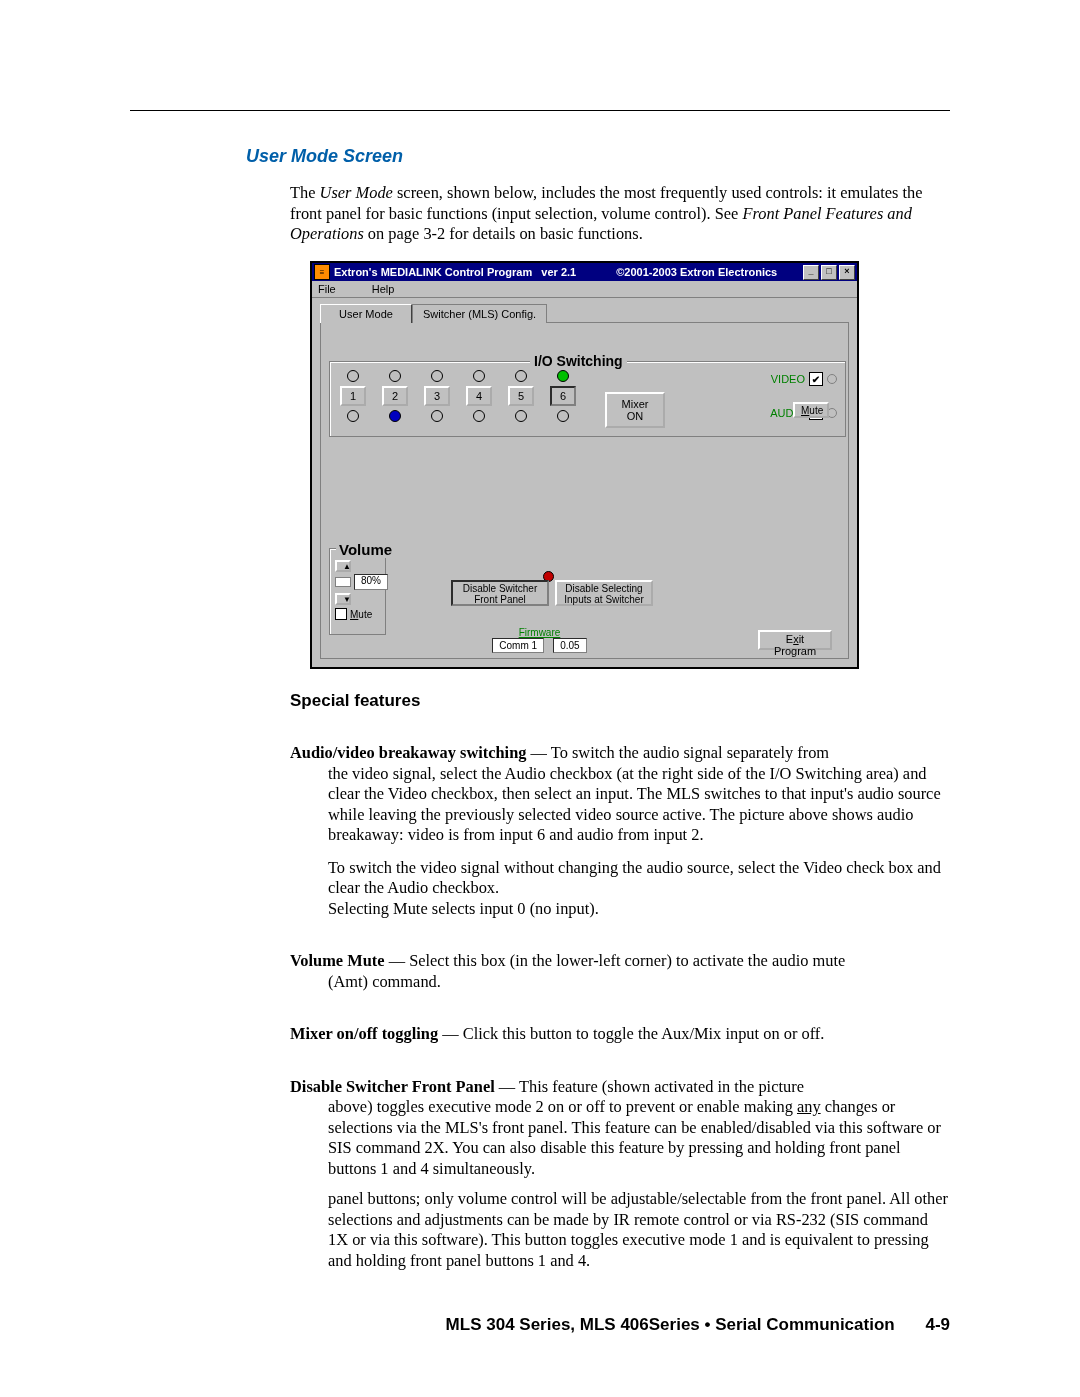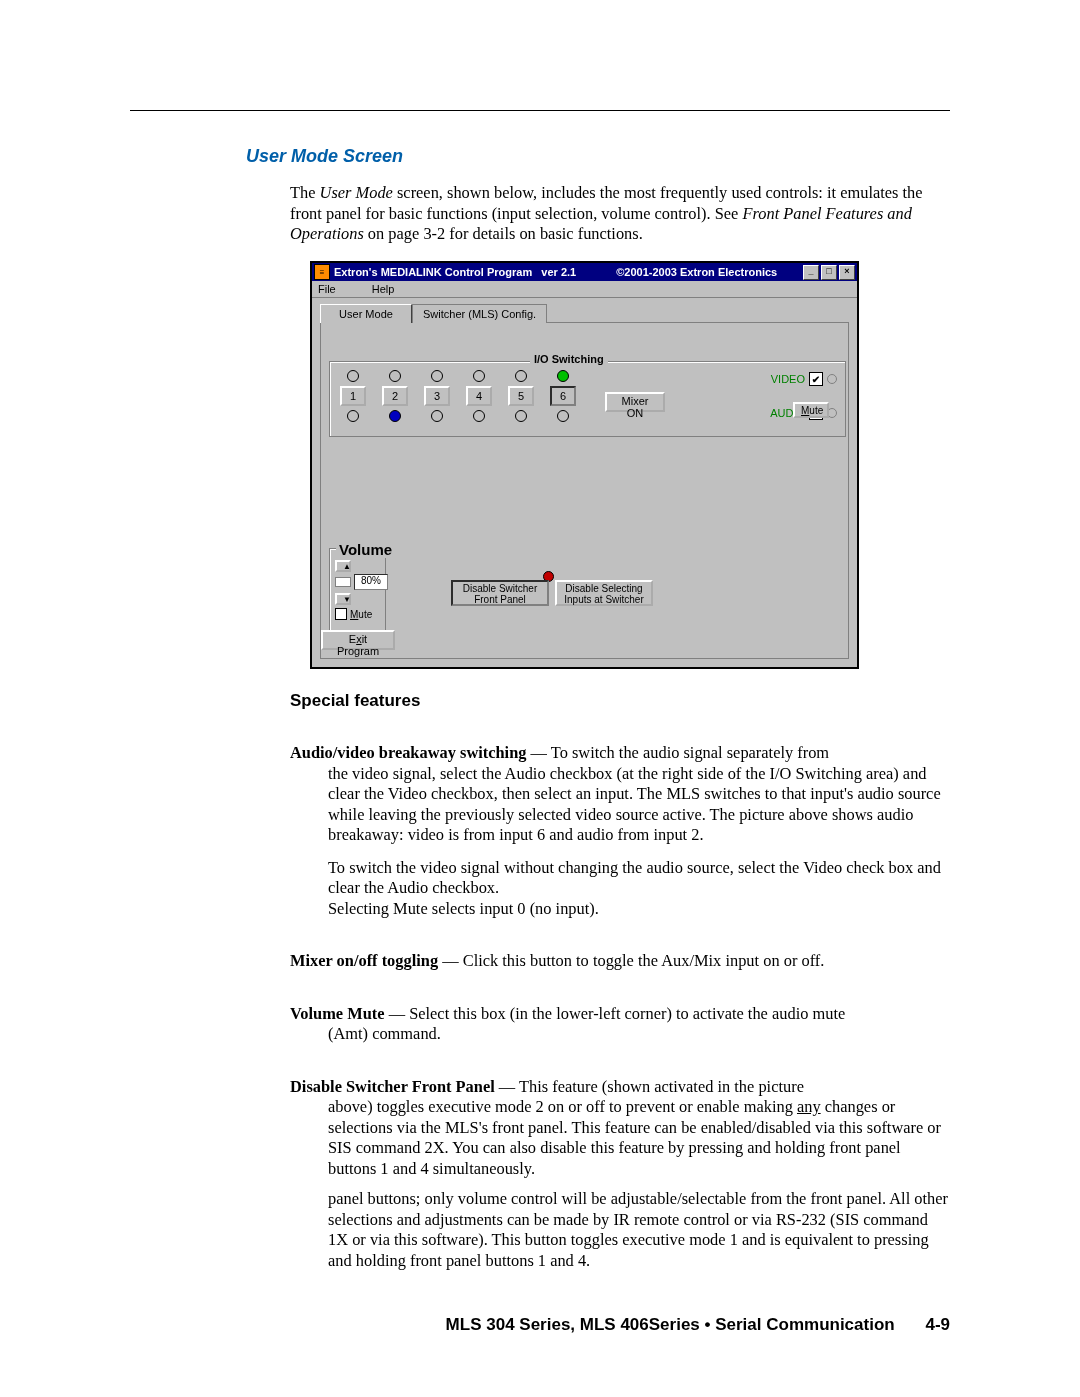--- a/index.html
+++ b/index.html
@@ -137,21 +137,21 @@
     border:1px solid #808080;
     box-shadow: inset 1px 1px 0 #fff;
   }
   .group .legend {
     position:absolute; top:-8px; left:6px;
     background:#c0c0c0; padding:0 3px; font-size:15px; font-weight:bold;
   }
   .io-group { left:8px; top:38px; width:515px; height:74px; }
   .io-title {
     position:absolute; left:200px; top:-9px; background:#c0c0c0;
-    font-weight:bold; font-size:11px; padding:0 4px;
+    font-weight:bold; font-size:14px; padding:0 4px;
   }
   .inputs {
     position:absolute; left:8px; top:8px;
     display:flex; gap:12px;
   }
   .in-col { width:30px; text-align:center;}
   .led {
     width:10px;height:10px;border:1px solid #000;border-radius:50%;
     margin:0 auto 4px auto; background:#c0c0c0;
   }
@@ -159,21 +159,21 @@
   .led.blue { background:#0000c0;}
   .inbtn {
     width:26px;height:20px;
     border:2px outset #fff;
     background:#c0c0c0;
     font-size:11px;
   }
   .inbtn.pressed { border:2px inset #808080;}
   .mixer-btn {
     position:absolute; right:180px; top:30px;
-    width:60px;height:20px;
+    width:60px;height:36px;
     border:2px outset #fff; background:#c0c0c0;
     font-size:11px;
   }
   .av-checks {
     position:absolute; right:8px; top:8px;
     font-size:11px; color:#008000;
     width:80px;
   }
   .av-row { display:flex; align-items:center; justify-content:flex-end; gap:4px; margin:2px 0;}
   .ck {
@@ -298,42 +298,47 @@
               <span><u>M</u>ute</span>
             </div>
           </div>
         </div>
 
         <div class="red-dot"></div>
         <button class="disable-btn disable1">Disable Switcher Front Panel</button>
         <button class="disable-btn disable2">Disable Selecting Inputs at Switcher</button>
 
         <div class="status-row">
+          <div class="status-mid">
+            <span class="fw-link">Firmware</span>
+            <span class="comm-box">Comm 1</span>
+            <span class="comm-box">0.05</span>
+          </div>
           <button class="exit-btn">E<u>x</u>it Program</button>
         </div>
       </div>
     </div>
   </div>
 
   <div class="h-sf">Special features</div>
 
   <div class="feature-wrap">
     <div class="lead"><span class="term">Audio/video breakaway switching</span><span> — To switch the audio signal separately from</span></div>
     <div class="body">the video signal, select the Audio checkbox (at the right side of the I/O Switching area) and clear the Video checkbox, then select an input.  The MLS switches to that input's audio source while leaving the previously selected video source active.  The picture above shows audio breakaway: video is from input 6 and audio from input 2.</div>
     <div class="body2" style="white-space:pre-line;">To switch the video signal without changing the audio source, select the Video check box and clear the Audio checkbox.
 Selecting Mute selects input 0 (no input).</div>
   </div>
 
   <div class="feature-wrap">
-    <div class="lead"><span class="term">Mixer on/off toggling</span><span> — Click this button to toggle the Aux/Mix input on or off.</span></div>
-  </div>
-
-  <div class="feature-wrap">
     <div class="lead"><span class="term">Volume Mute</span><span> — Select this box (in the lower-left corner) to activate the audio mute</span></div>
     <div class="body">(Amt) command.</div>
+  </div>
+
+  <div class="feature-wrap">
+    <div class="lead"><span class="term">Mixer on/off toggling</span><span> — Click this button to toggle the Aux/Mix input on or off.</span></div>
   </div>
 
   <div class="feature-wrap">
     <div class="lead"><span class="term">Disable Switcher Front Panel</span><span> — This feature (shown activated in the picture</span></div>
     <div class="body">
       <span>above) toggles executive mode 2 on or off to prevent or enable making </span><u class="any">any</u><span> changes or selections via the MLS's front panel.  This feature can be enabled/disabled via this software or SIS command 2X.  You can also disable this feature by pressing and holding front panel buttons 1 and 4 simultaneously.</span>
     </div>
   </div>
 
   <div class="feature-wrap">

